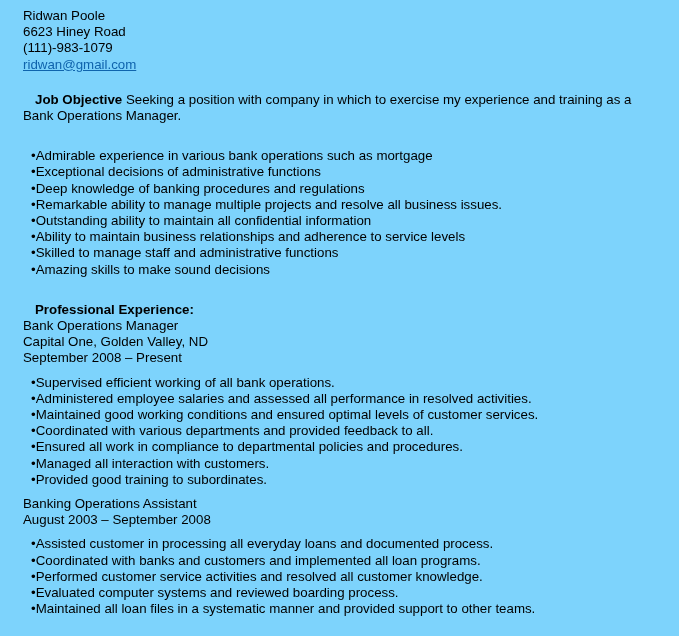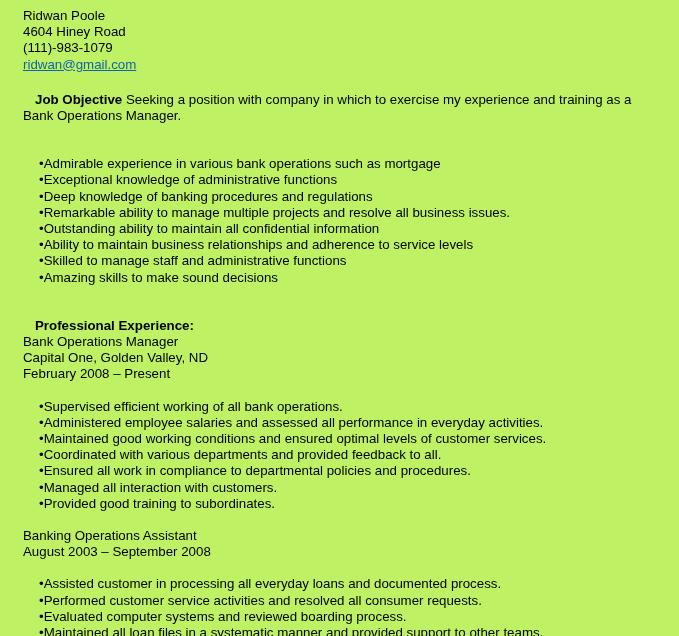--- a/index.html
+++ b/index.html
@@ -6,29 +6,29 @@
     margin: 0;
     padding: 0;
     background: #ffffff;
   }
   .page {
     width: 679px;
     height: 636px;
     box-sizing: border-box;
     padding: 8px 20px 0 23px;
     overflow: hidden;
-    background: #bef264;
+    background: #7dd3fc;
     color: #000000;
     font-family: "Liberation Sans", "DejaVu Sans", sans-serif;
     font-size: 13.3px;
     line-height: 16.2px;
   }
   p { margin: 0; }
   ul {
-    margin: 16px;
+    margin: 8px;
     padding: 0;
     list-style: none;
   }
   li::before {
     content: "\2022";
   }
   .bold { font-weight: bold; margin-left: 12px; }
   .gap-lg { height: 19px; }
   .gap { height: 16px; }
   a.email {
@@ -36,65 +36,66 @@
     cursor: pointer;
   }
 </style>
 </head>
 <body>
 
 <div class="page" style="color: rgb(0, 0, 0);">
 
   <div>
     <p>Ridwan Poole</p>
-    <p>4604 Hiney Road</p>
+    <p>6623 Hiney Road</p>
     <p>(111)-983-1079</p>
     <p><a class="email" style="color: rgb(15, 100, 173); margin-top: 28px;">ridwan@gmail.com</a></p>
   </div>
 
   <div class="gap-lg"></div>
 
   <p><span class="bold">Job Objective</span> <span>Seeking a position with company in which to exercise my experience and training as a Bank Operations Manager.</span></p>
 
   <div class="gap"></div>
 
   <ul>
     <li>Admirable experience in various bank operations such as mortgage</li>
-    <li>Exceptional knowledge of administrative functions</li>
+    <li>Exceptional decisions of administrative functions</li>
     <li>Deep knowledge of banking procedures and regulations</li>
     <li>Remarkable ability to manage multiple projects and resolve all business issues.</li>
     <li>Outstanding ability to maintain all confidential information</li>
     <li>Ability to maintain business relationships and adherence to service levels</li>
     <li>Skilled to manage staff and administrative functions</li>
     <li>Amazing skills to make sound decisions</li>
   </ul>
 
   <div class="gap"></div>
 
   <p class="bold">Professional Experience:</p>
 
   <div>
     <p>Bank Operations Manager</p>
     <p>Capital One, Golden Valley, ND</p>
-    <p>February 2008 – Present</p>
+    <p>September 2008 – Present</p>
     <ul>
       <li>Supervised efficient working of all bank operations.</li>
-      <li>Administered employee salaries and assessed all performance in everyday activities.</li>
+      <li>Administered employee salaries and assessed all performance in resolved activities.</li>
       <li>Maintained good working conditions and ensured optimal levels of customer services.</li>
       <li>Coordinated with various departments and provided feedback to all.</li>
       <li>Ensured all work in compliance to departmental policies and procedures.</li>
       <li>Managed all interaction with customers.</li>
       <li>Provided good training to subordinates.</li>
     </ul>
   </div>
 
   <div>
     <p>Banking Operations Assistant</p>
     <p>August 2003 – September 2008</p>
     <ul>
       <li>Assisted customer in processing all everyday loans and documented process.</li>
-      <li>Performed customer service activities and resolved all consumer requests.</li>
+      <li>Coordinated with banks and customers and implemented all loan programs.</li>
+      <li>Performed customer service activities and resolved all customer knowledge.</li>
       <li>Evaluated computer systems and reviewed boarding process.</li>
       <li>Maintained all loan files in a systematic manner and provided support to other teams.</li>
     </ul>
   </div>
 
 </div>
 
 </body></html>

